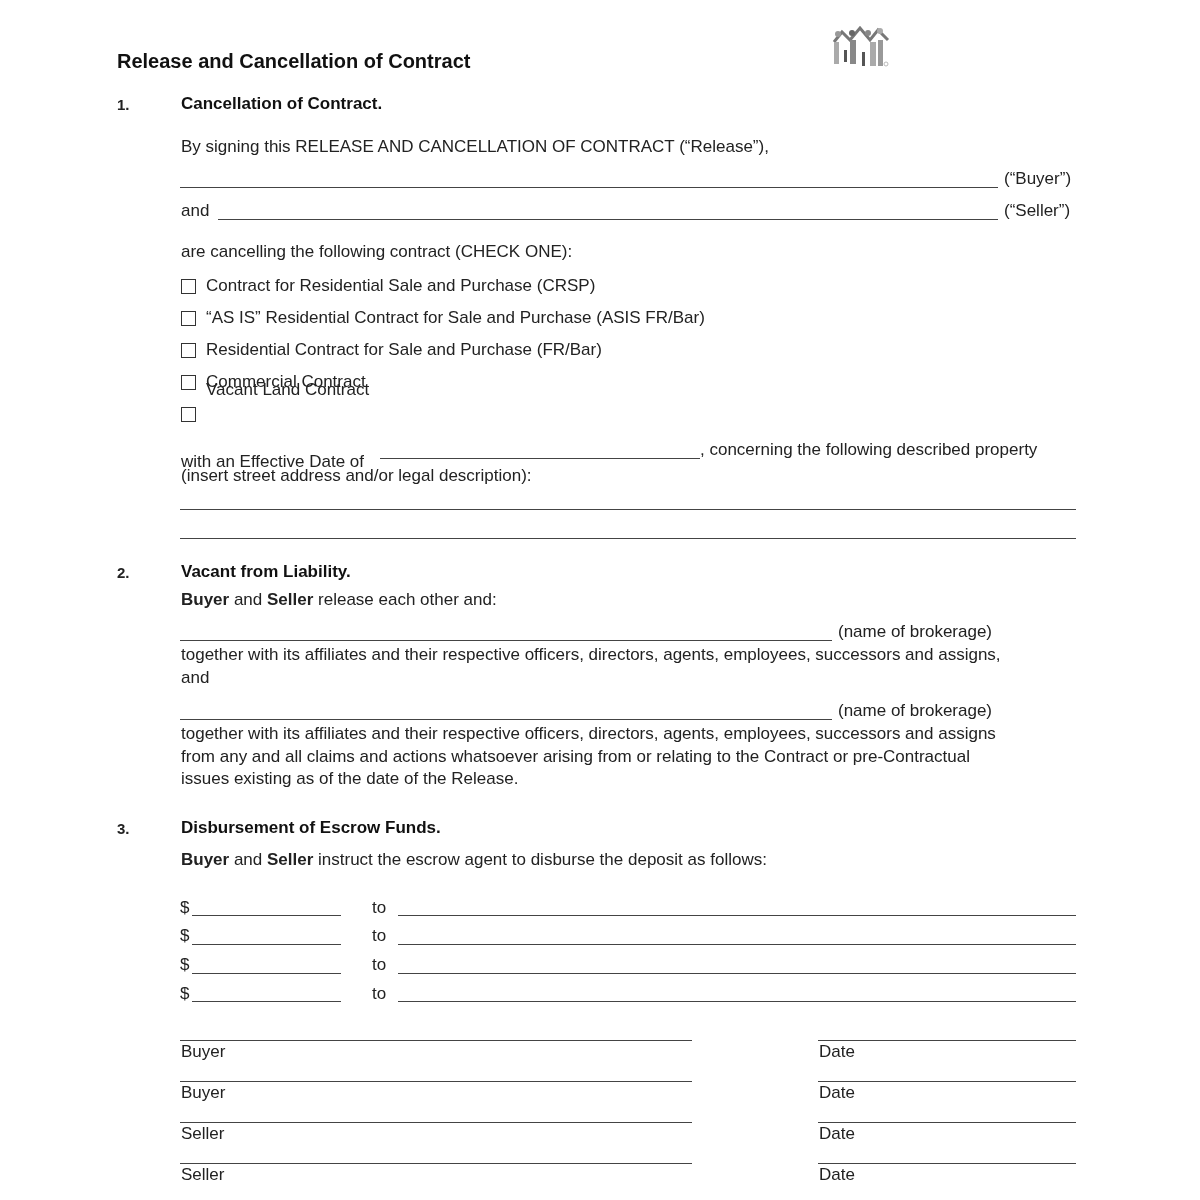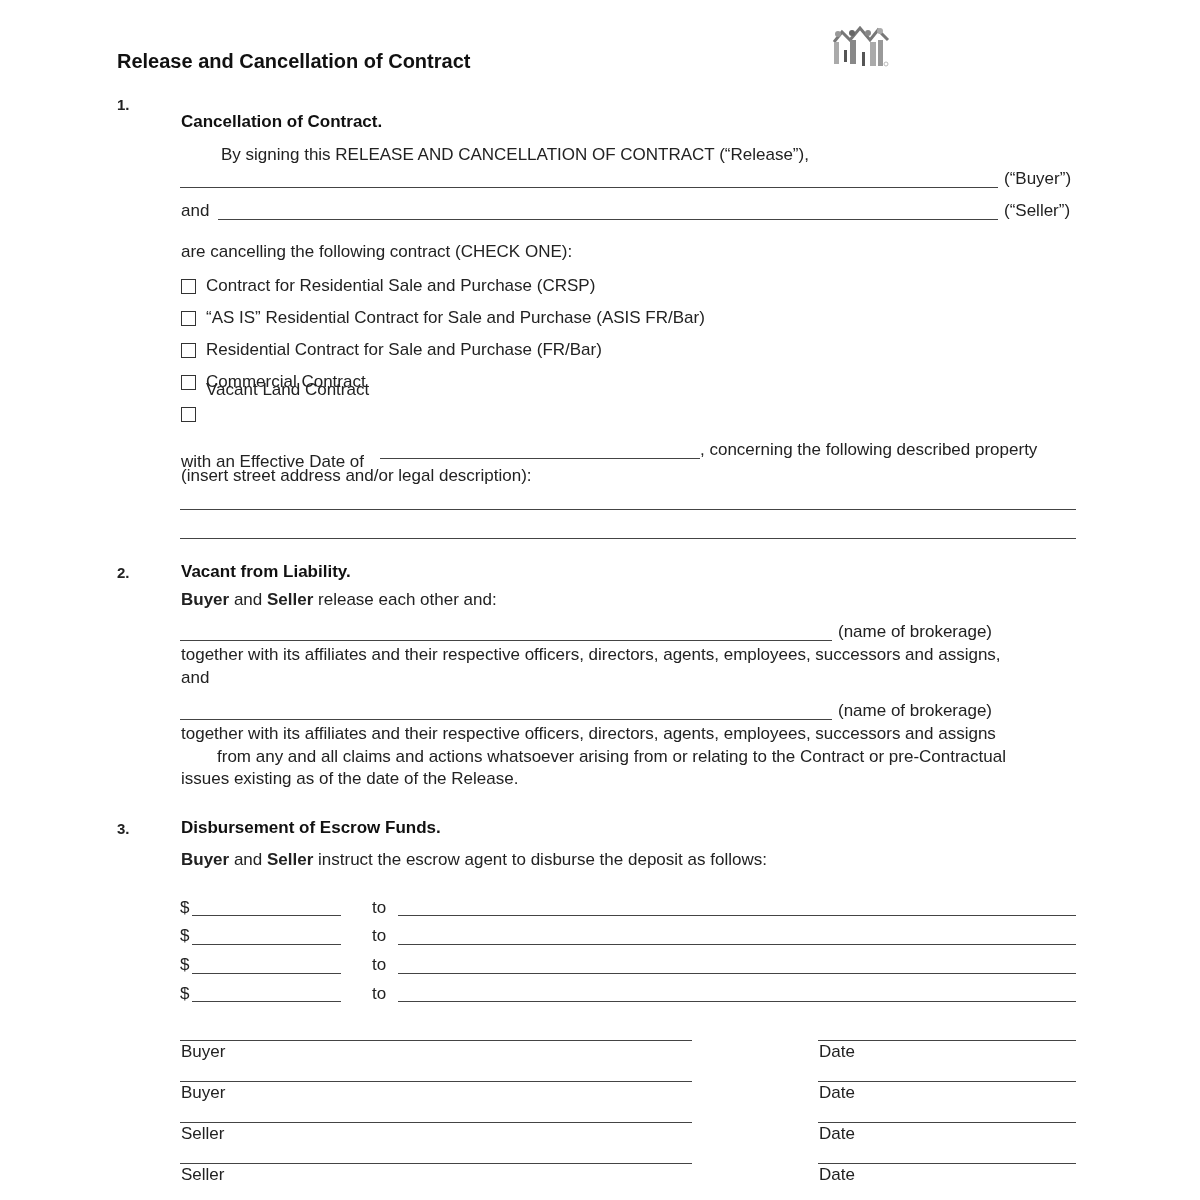--- a/index.html
+++ b/index.html
@@ -35,23 +35,23 @@
     <rect x="14" y="26" width="3" height="12" fill="#555"></rect>
     <rect x="20" y="16" width="6" height="24" fill="#888"></rect>
     <rect x="32" y="28" width="3" height="14" fill="#555"></rect>
     <rect x="40" y="18" width="6" height="24" fill="#aaa"></rect>
     <rect x="48" y="16" width="5" height="26" fill="#999"></rect>
     <circle cx="56" cy="40" r="2" fill="none" stroke="#aaa" stroke-width="0.8"></circle>
   </svg>
 </div>
 
 <div class="abs secnum" style="left:117px; top:96px;">1.</div>
-<div class="abs sechead" style="left:181px; top:112px;">Cancellation of Contract.</div>
+<div class="abs sechead" style="left:181px; top:94px;">Cancellation of Contract.</div>
 
-<div class="abs txt" style="left:181px; top:145px;margin-left:40px;">By signing this RELEASE AND CANCELLATION OF CONTRACT (“Release”),</div>
+<div class="abs txt" style="left:181px; top:137px;">By signing this RELEASE AND CANCELLATION OF CONTRACT (“Release”),</div>
 
 <div class="rule" style="left:180px; top:187px; width:818px;"></div>
 <div class="abs txt" style="left:1004px; top:169px;text-align:right;">(“Buyer”)</div>
 
 <div class="abs txt" style="left:181px; top:201px;">and</div>
 <div class="rule" style="left:218px; top:219px; width:780px;"></div>
 <div class="abs txt" style="left:1004px; top:201px;">(“Seller”)</div>
 
 <div class="abs txt" style="left:181px; top:242px;">are cancelling the following contract (CHECK ONE):</div>
 
@@ -85,21 +85,21 @@
 <div class="abs txt" style="left:181px; top:590px;"><span class="bold">Buyer</span><span> and </span><span class="bold">Seller</span><span> release each other and:</span></div>
 
 <div class="rule" style="left:180px; top:640px; width:652px;"></div>
 <div class="abs txt" style="left:838px; top:622px;">(name of brokerage)</div>
 <div class="abs txt" style="left:181px; top:645px;">together with its affiliates and their respective officers, directors, agents, employees, successors and assigns,</div>
 <div class="abs txt" style="left:181px; top:668px;">and</div>
 
 <div class="rule" style="left:180px; top:719px; width:652px;"></div>
 <div class="abs txt" style="left:838px; top:701px;">(name of brokerage)</div>
 <div class="abs txt" style="left:181px; top:724px;">together with its affiliates and their respective officers, directors, agents, employees, successors and assigns</div>
-<div class="abs txt" style="left:181px; top:747px;margin-left:36px;">from any and all claims and actions whatsoever arising from or relating to the Contract or pre-Contractual</div>
+<div class="abs txt" style="left:181px; top:747px;">from any and all claims and actions whatsoever arising from or relating to the Contract or pre-Contractual</div>
 <div class="abs txt" style="left:181px; top:769px;">issues existing as of the date of the Release.</div>
 
 <div class="abs secnum" style="left:117px; top:820px;">3.</div>
 <div class="abs sechead" style="left:181px; top:818px;">Disbursement of Escrow Funds.</div>
 
 <div class="abs txt" style="left:181px; top:850px;text-align:right;"><span class="bold">Buyer</span><span> and </span><span class="bold">Seller</span><span> instruct the escrow agent to disburse the deposit as follows:</span></div>
 
 <div class="abs txt" style="left:180px; top:898px;">$</div>
 <div class="rule" style="left:192px; top:915px; width:149px;"></div>
 <div class="abs txt" style="left:372px; top:898px;">to</div>

